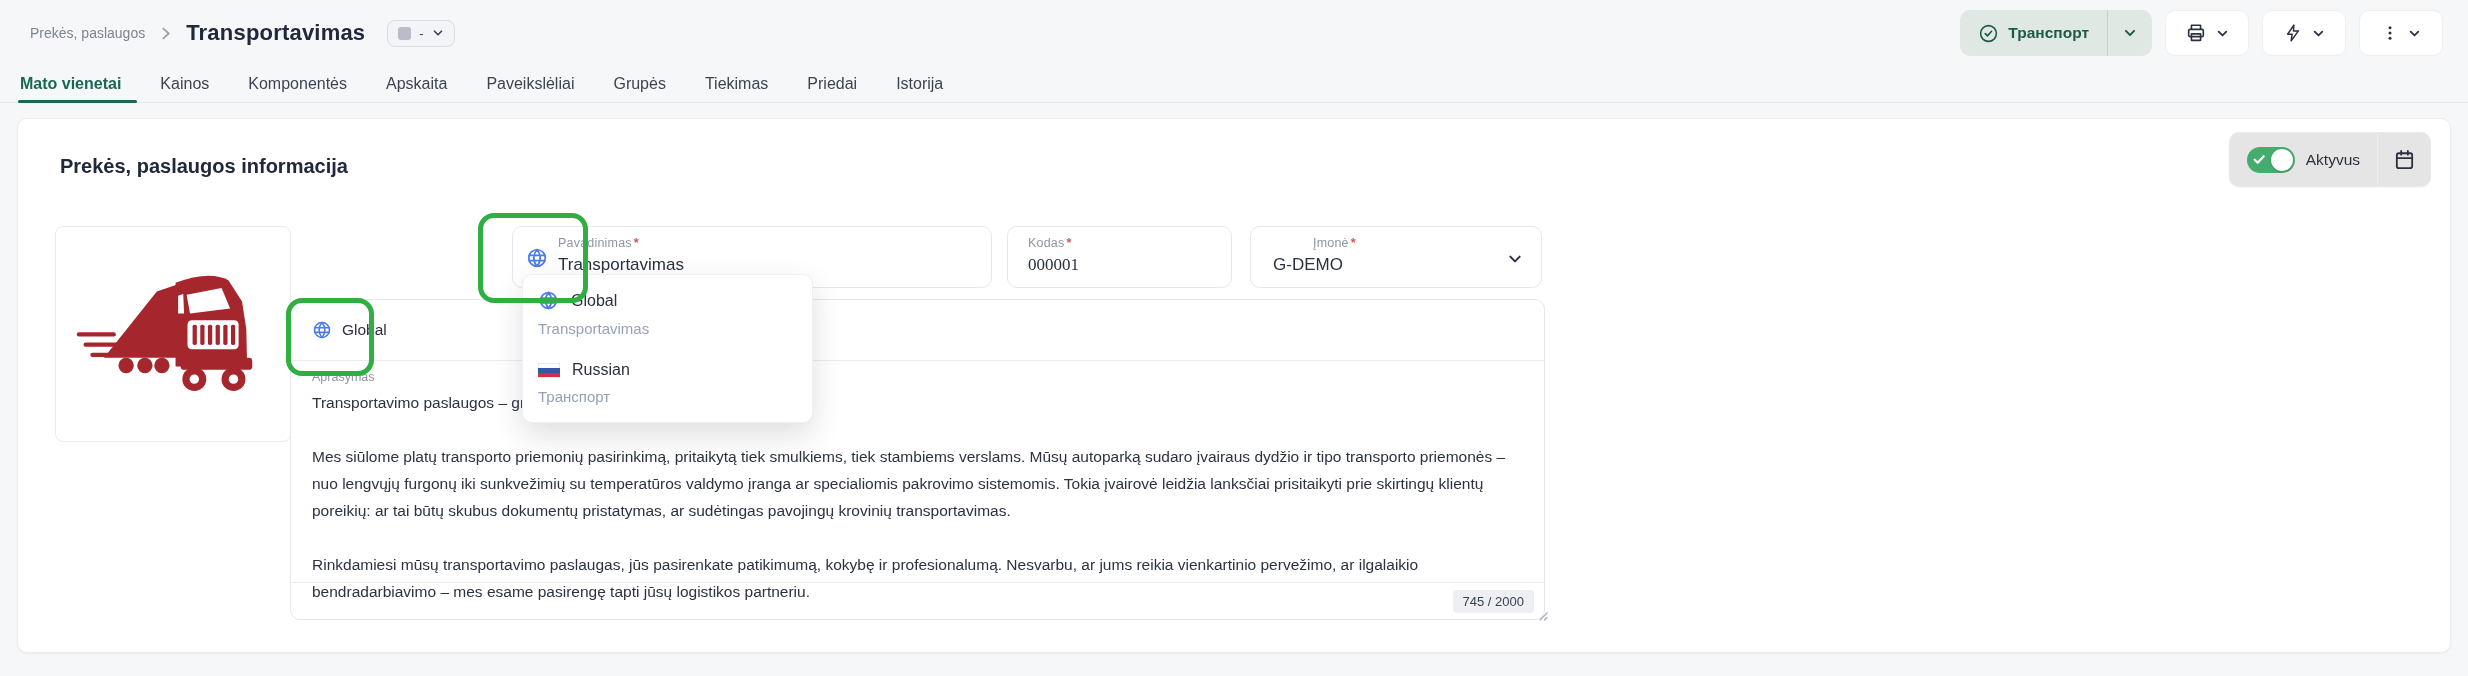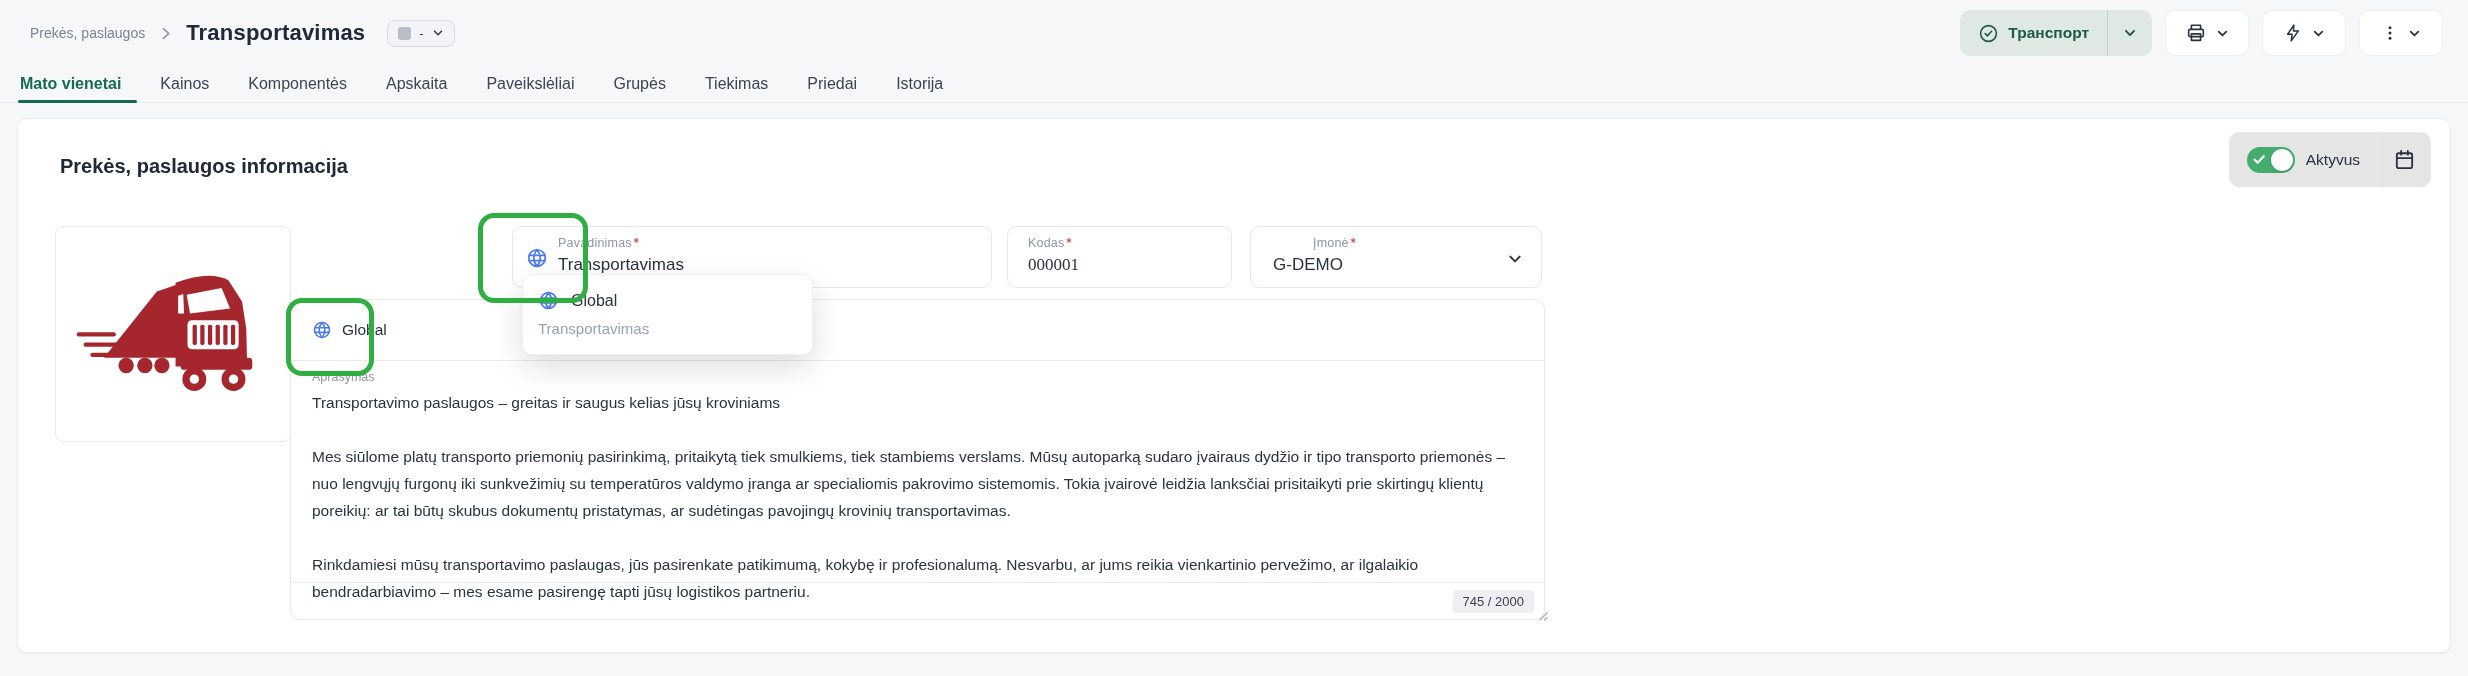--- a/index.html
+++ b/index.html
@@ -328,16 +328,27 @@
       <svg width="21" height="21" viewBox="0 0 24 24" fill="none" stroke="#4b7ce8" stroke-width="1.9" stroke-linecap="round">
         <circle cx="12" cy="12" r="9"></circle>
           <path d="M12 3 a13.5 13.5 0 0 0 0 18 M12 3 a13.5 13.5 0 0 1 0 18 M3.6 9.2 h16.8 M3.6 14.8 h16.8"></path>
       </svg>
       <span class="lang-item-name">Global</span>
     </div>
     <div class="lang-item-trans">Transportavimas</div>
   </div>
 
 
+  <div class="lang-item">
+    <div class="lang-item-top">
+      <svg width="22" height="15" viewBox="0 0 22 15">
+        <rect width="22" height="15" rx="2" fill="#ffffff" stroke="#d6d9df" stroke-width="1"></rect>
+        <rect y="5" width="22" height="5" fill="#3757a6"></rect>
+        <rect y="10" width="22" height="4" fill="#cf3340"></rect>
+      </svg>
+      <span class="lang-item-name">Russian</span>
+    </div>
+    <div class="lang-item-trans">Транспорт</div>
+  </div>
 </div>
 
 <div class="annotation annotation-1"></div>
 <div class="annotation annotation-2"></div>
 
 </body></html>

